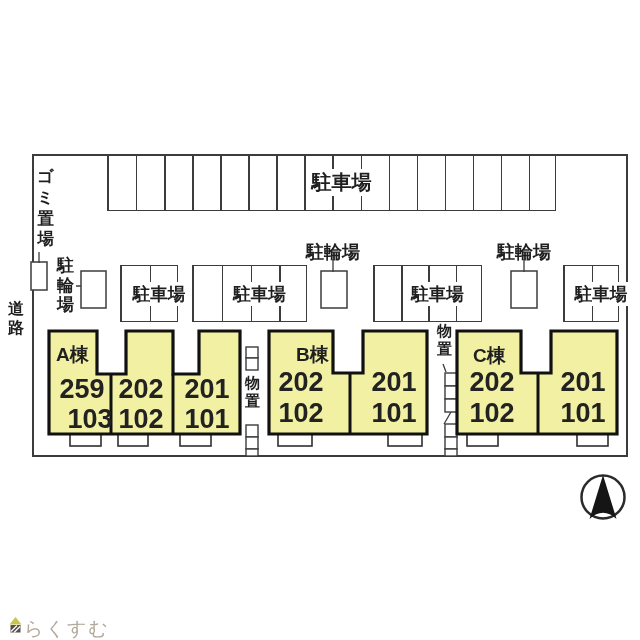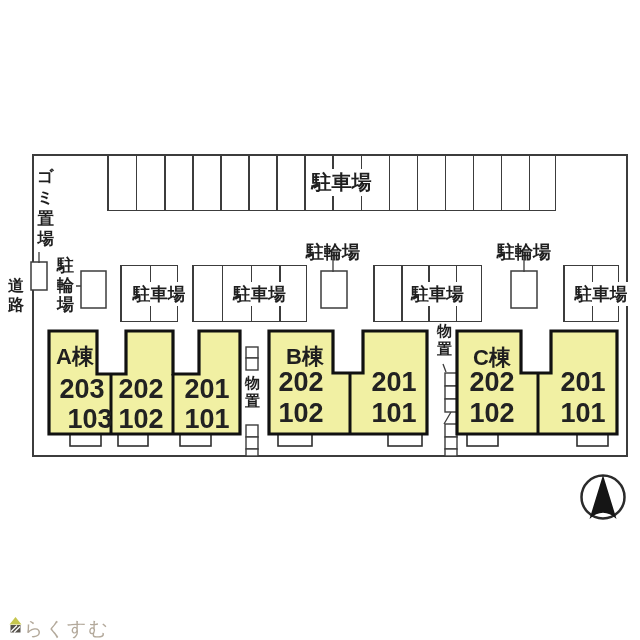--- a/index.html
+++ b/index.html
@@ -14,36 +14,36 @@
         display:flex;align-items:center;justify-content:center;
         background-image:repeating-linear-gradient(to right,
           #3c3c3c 0,#3c3c3c 1.4px,transparent 1.4px,transparent var(--w));padding-left:20px;}
   .park>span{background:#fff;padding:0 2px;font-weight:700;color:#1f1f1f;
              white-space:nowrap;}
 
   .vlabel{position:absolute;font-weight:700;color:#1f1f1f;text-align:right;
           word-break:break-all;line-height:1.2;}
   .hlabel{position:absolute;font-weight:700;color:#1f1f1f;text-align:center;
           white-space:nowrap;}
-  .bname{position:absolute;font-size:22px;font-weight:700;color:#1f1f1f;}
+  .bname{position:absolute;font-size:19px;font-weight:700;color:#1f1f1f;}
   .room{position:absolute;width:64px;text-align:center;font-size:27px;
         font-weight:600;color:#222;line-height:29px;}
 
   .logo-text{position:absolute;left:24px;top:616px;font-size:19px;
              letter-spacing:2px;font-weight:400;}
   svg{position:absolute;left:0;top:0;}
 </style>
 </head>
 <body>
 
 <div id="plan">
 
   <div class="boundary"></div>
 
-  <div class="vlabel" style="left:6px;top:276px;width:18px;font-size:16px;">道路</div>
+  <div class="vlabel" style="left:6px;top:299px;width:18px;font-size:16px;">道路</div>
 
   <div class="vlabel" style="left:36px;top:166px;width:18px;font-size:16.5px;line-height:1.26;">ゴミ置場</div>
 
   <div class="vlabel" style="left:56px;top:256px;width:18px;font-size:17px;line-height:1.15;">駐輪場</div>
 
   <div class="park" style="left:107px;top:154px;width:449px;height:57px;--w:28.06px;">
     <span style="font-size:20px;">駐車場</span>
   </div>
 
   <div class="park" style="left:120px;top:265px;width:58px;height:57px;--w:29px;">
@@ -112,24 +112,24 @@
       <polygon points="9.5,624.5 15.5,617 21.5,624.5" fill="#c6c64f"></polygon>
       <rect x="10.5" y="625" width="10" height="7.5" fill="#55514a"></rect>
       <path d="M11,631.5 L17,625.5 M14,632.5 L20,626.5" stroke="#fff" stroke-width="1.2"></path>
     </g>
   </svg>
 
   <div class="vlabel" style="left:244px;top:374px;width:16px;font-size:15px;">物置</div>
   <div class="vlabel" style="left:436px;top:322px;width:16px;font-size:15px;">物置</div>
 
   <div class="bname" style="left:56px;top:342px;">A棟</div>
-  <div class="bname" style="left:286px;top:342px;">B棟</div>
+  <div class="bname" style="left:296px;top:342px;">B棟</div>
   <div class="bname" style="left:473px;top:343px;text-align:center;">C棟</div>
 
-  <div class="room" style="left:50px;top:375px;">203</div>
+  <div class="room" style="left:50px;top:375px;">259</div>
   <div class="room" style="left:50px;top:405px;margin-left:8px;">103</div>
   <div class="room" style="left:109px;top:375px;">202</div>
   <div class="room" style="left:109px;top:405px;">102</div>
   <div class="room" style="left:175px;top:375px;">201</div>
   <div class="room" style="left:175px;top:405px;">101</div>
 
   <div class="room" style="left:269px;top:368px;">202</div>
   <div class="room" style="left:269px;top:399px;">102</div>
   <div class="room" style="left:362px;top:368px;">201</div>
   <div class="room" style="left:362px;top:399px;">101</div>

